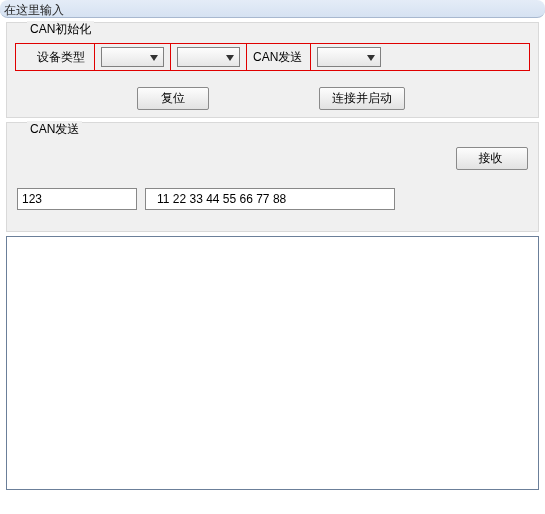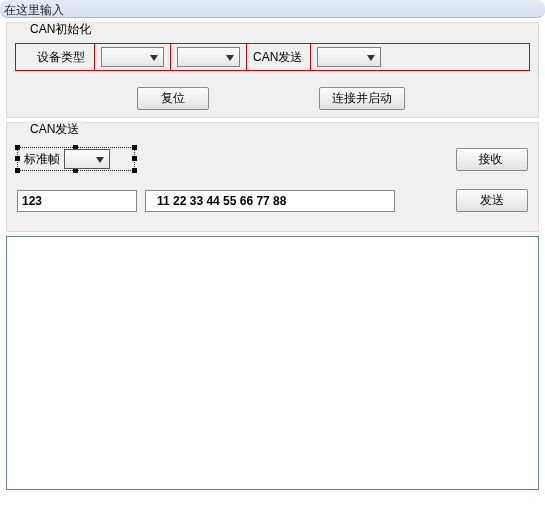--- a/index.html
+++ b/index.html
@@ -135,21 +135,20 @@
     padding: 18px 10px 0 10px;
     gap: 8px;
   }
   .text-input {
     height: 22px;
     border: 1px solid #888;
     background: #fff;
     padding: 2px 4px;
     font-family: inherit;
     font-size: 12px;
-    font-weight: bold;
   }
   .id-input { width: 120px; }
   .data-input { width: 250px; padding-left: 11px; }
   .right-btns {
     margin-left: auto;
     padding-left: 9px;
   }
   .output-area {
     margin: 2px 6px 6px 6px;
     border: 1px solid #6b7f99;
@@ -210,50 +209,28 @@
     <div class="btn">
       <span>连接并启动</span>
     </div>
   </div>
 </div>
 
 <div class="panel panel-send">
   <div class="group-label">CAN发送</div>
 
   <div class="send-row1">
-    <div class="handles-box">
-      <span class="handle h-tl"></span>
-        <span class="handle h-tm"></span>
-        <span class="handle h-tr"></span>
-      <span class="handle h-ml"></span>
-        <span class="handle h-mr"></span>
-      <span class="handle h-bl"></span>
-        <span class="handle h-bm"></span>
-        <span class="handle h-br"></span>
-      <span class="lbl">标准帧</span>
-      <div class="combo2">
-        <span></span>
-        <span class="arrow">
-          <svg viewBox="0 0 8 6">
-              <path d="M0 0 L8 0 L4 6 Z" fill="#333"></path>
-            </svg>
-        </span>
-      </div>
-    </div>
     <div class="spacer"></div>
     <div class="btn right-btns">
       <span>接收</span>
     </div>
   </div>
 
   <div class="send-row2">
     <input class="text-input id-input" value="123" style="">
     <input class="text-input data-input" value="11 22 33 44 55 66 77 88" style="">
     <div class="spacer"></div>
-    <div class="btn">
-      <span>发送</span>
-    </div>
   </div>
 </div>
 
 <div class="output-area">
   <span></span>
 </div>
 
 </body></html>

